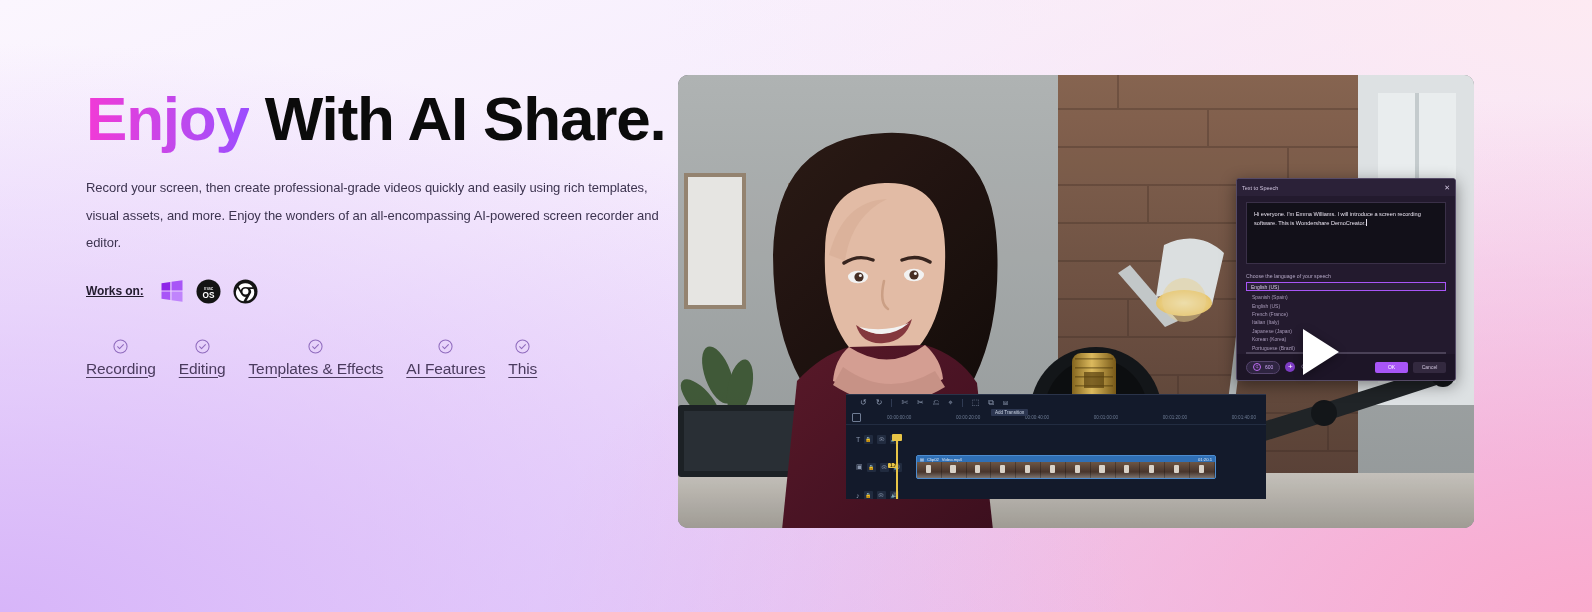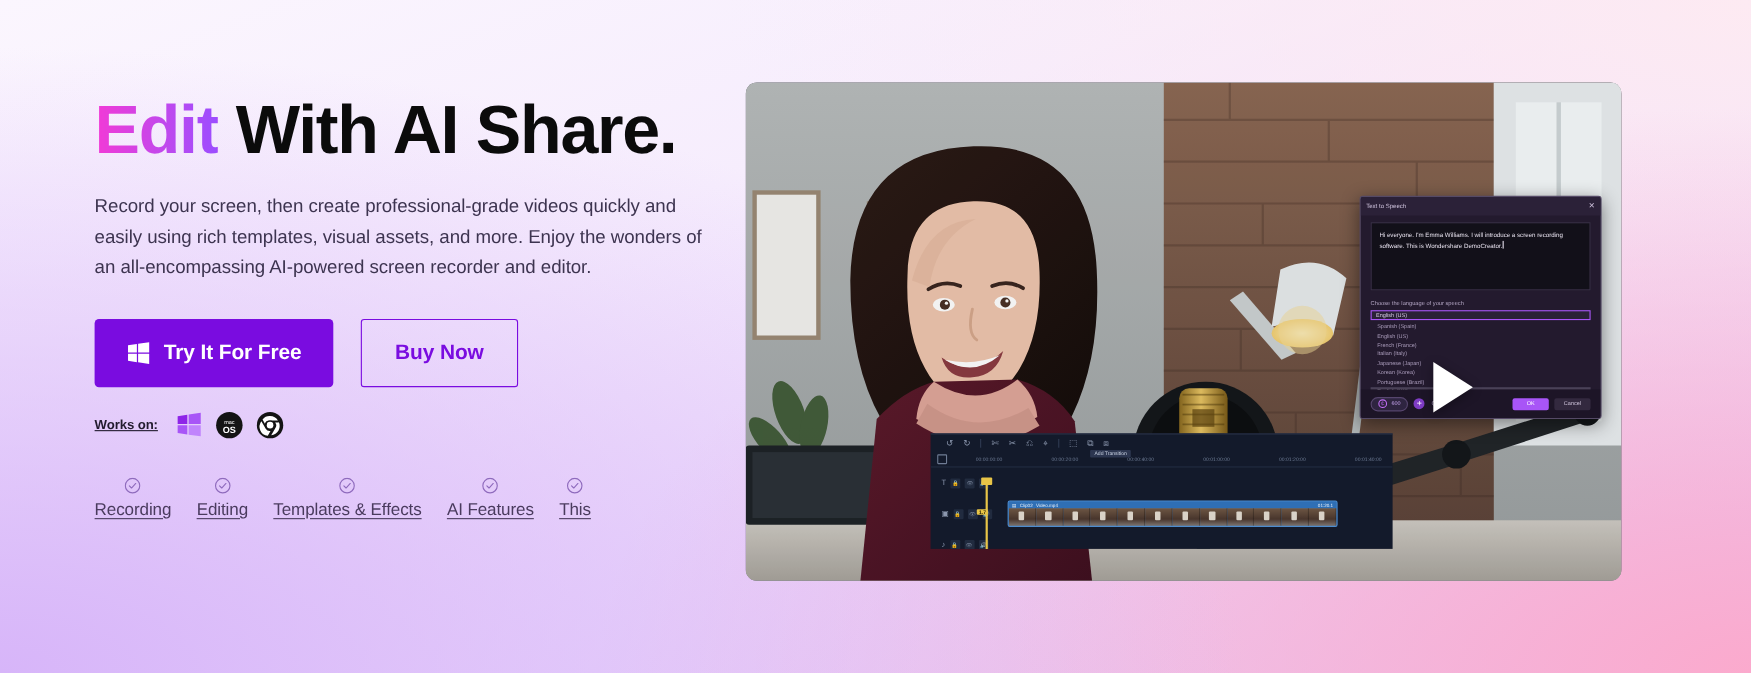--- a/index.html
+++ b/index.html
@@ -41,21 +41,21 @@
     background:linear-gradient(90deg,#f23ad6 0%,#c248ec 55%,#9b4dff 100%);
     -webkit-background-clip:text;
     background-clip:text;
     color:transparent;
     -webkit-text-fill-color:transparent;
   }
 
   .subcopy {
     margin-top:21px;
     width:575px;
-    font-size:17px;
+    font-size:13px;
     line-height:27.5px;
     color:#3d3450;
     letter-spacing:-0.05px;
   }
 
   
   .cta-row {
     margin-top:33px;
     display:flex;
     align-items:center;
@@ -375,40 +375,25 @@
   }
 </style>
 </head>
 <body>
 
 <div class="page">
 
   <div class="left-col">
 
     <h1 class="headline">
-      <div><span class="grad-word">Edit</span><span> With AI Share.</span></div>
+      <div><span class="grad-word">Enjoy</span><span> With AI Share.</span></div>
     </h1>
 
     <p class="subcopy">Record your screen, then create professional-grade videos quickly and easily using rich templates, visual assets, and more. Enjoy the wonders of an all-encompassing AI-powered screen recorder and editor.</p>
 
-    <div class="cta-row">
-      <button class="btn-primary">
-        <svg class="win-glyph" viewBox="0 0 24 24">
-          <path fill="#ffffff" d="M1.5 4.3 10.3 3v8.4H1.5z"></path>
-          <path fill="#ffffff" d="M11.5 2.85 22.5 1.3v10.1H11.5z"></path>
-          <path fill="#ffffff" d="M1.5 12.6h8.8V21L1.5 19.7z"></path>
-          <path fill="#ffffff" d="M11.5 12.6h11v10.1l-11-1.55z"></path>
-        </svg>
-        <span>Try It For Free</span>
-      </button>
-
-      <button class="btn-secondary">
-        <span>Buy Now</span>
-      </button>
-    </div>
 
     <div class="works-row">
       <span class="works-label">Works on:</span>
 
       <svg class="os-icon os-win" viewBox="0 0 24 24">
         <path fill="#8e24e8" d="M1.5 4.3 10.3 3v8.4H1.5z"></path>
         <path fill="#a855f7" d="M11.5 2.85 22.5 1.3v10.1H11.5z"></path>
         <path fill="#a855f7" d="M1.5 12.6h8.8V21L1.5 19.7z"></path>
         <path fill="#c084fc" d="M11.5 12.6h11v10.1l-11-1.55z"></path>
       </svg>

